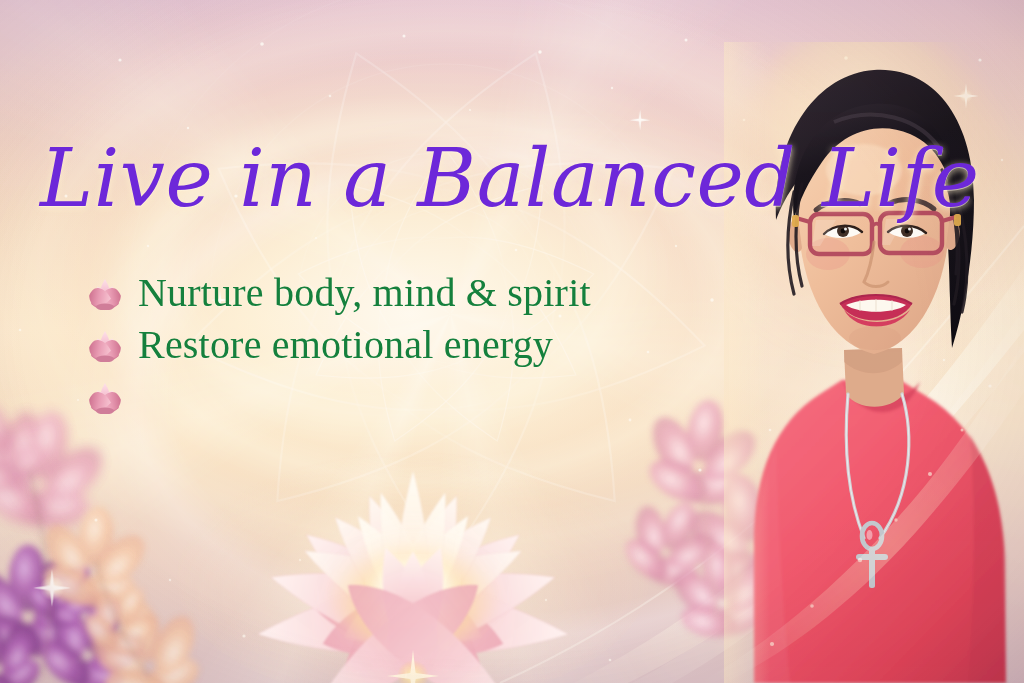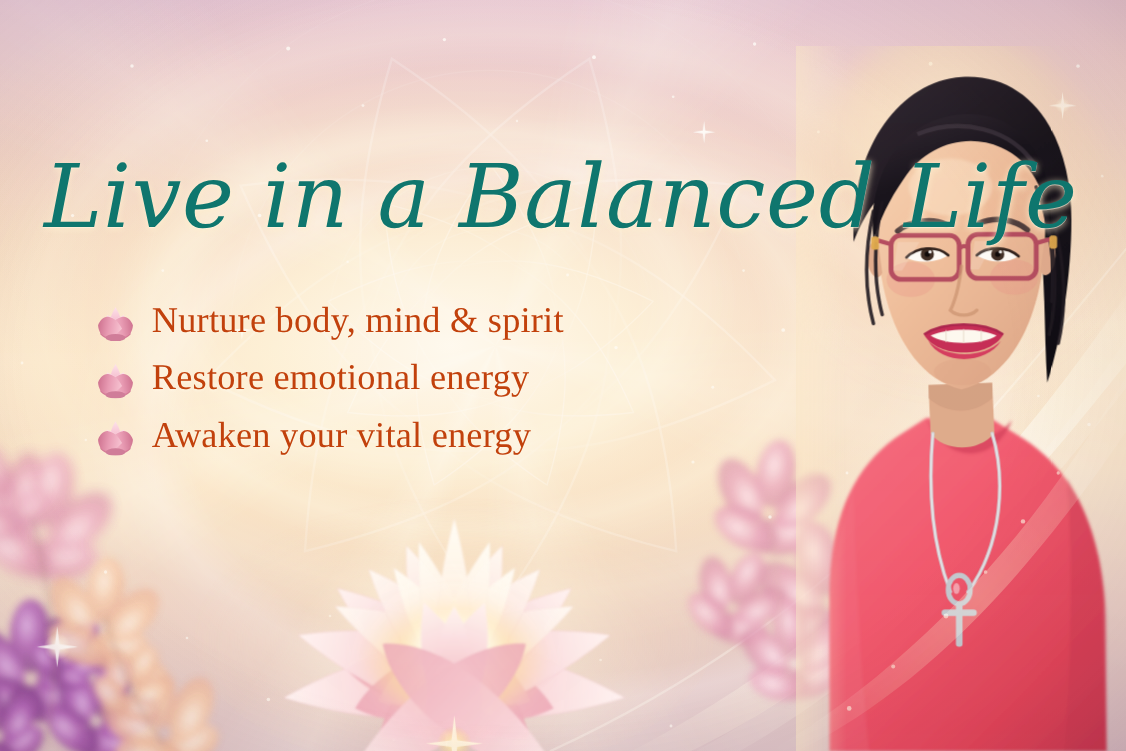--- a/index.html
+++ b/index.html
@@ -171,21 +171,21 @@
     left: 40px;
     top: 131px;
     width: 700px;
     height: 96px;
     font-family: "DejaVu Serif", "Liberation Serif", serif;
     font-style: italic;
     font-weight: 400;
     font-size: 80px;
     line-height: 96px;
     letter-spacing: 0.5px;
-    color: #0f766e;
+    color: #6d28d9;
     white-space: nowrap;
     text-shadow:
        0 1px 0 rgba(255,246,225,0.55),
        0 2px 7px rgba(255,238,205,0.85);
   }
 
   #bullets {
     position: absolute;
     left: 84px;
     top: 266px;
@@ -197,23 +197,23 @@
     height: 52px;
   }
   .bullet-icon {
     width: 42px;
     height: 36px;
     flex: 0 0 42px;
     position: relative;
   }
   .bullet-text {
     font-family: "Liberation Serif", "DejaVu Serif", serif;
-    font-size: 33px;
+    font-size: 40px;
     font-weight: 400;
-    color: #c2410c;
+    color: #15803d;
     letter-spacing: 0.2px;
     white-space: nowrap;
     padding-left: 12px;
     text-shadow: 0 1px 2px rgba(255,248,232,0.6);
   }
 </style>
 </head>
 <body>
 
 <div id="banner">
@@ -797,18 +797,17 @@
             <path d="M0,-16 C4,-10 6,-5 6,0 C6,4 3,8 0,10 C-3,8 -6,4 -6,0 C-6,-5 -4,-10 0,-16 Z" fill="url(#lotusBulletB)" transform="rotate(-34) translate(0,2)"></path>
             <path d="M0,-16 C4,-10 6,-5 6,0 C6,4 3,8 0,10 C-3,8 -6,4 -6,0 C-6,-5 -4,-10 0,-16 Z" fill="url(#lotusBulletB)" transform="rotate(34) translate(0,2)"></path>
             <path d="M0,-13 C5,-8 8,-3 8,2 C8,6 5,9 0,11 C-5,9 -8,6 -8,2 C-8,-3 -5,-8 0,-13 Z" fill="url(#lotusBulletA)" transform="rotate(-66) translate(0,4)"></path>
             <path d="M0,-13 C5,-8 8,-3 8,2 C8,6 5,9 0,11 C-5,9 -8,6 -8,2 C-8,-3 -5,-8 0,-13 Z" fill="url(#lotusBulletA)" transform="rotate(66) translate(0,4)"></path>
             <path d="M0,-11 C6,-7 9,-2 9,3 C9,7 5,10 0,11 C-5,10 -9,7 -9,3 C-9,-2 -6,-7 0,-11 Z" fill="url(#lotusBulletA)" transform="rotate(-98) translate(0,5)"></path>
             <path d="M0,-11 C6,-7 9,-2 9,3 C9,7 5,10 0,11 C-5,10 -9,7 -9,3 C-9,-2 -6,-7 0,-11 Z" fill="url(#lotusBulletA)" transform="rotate(98) translate(0,5)"></path>
             <ellipse cx="0" cy="9" rx="9" ry="3.4" fill="#d07d99"></ellipse>
           </g>
         </svg>
       </span>
-      <span class="bullet-text">Awaken your vital energy</span>
     </div>
 
   </div>
 
 </div>
 
 </body></html>

